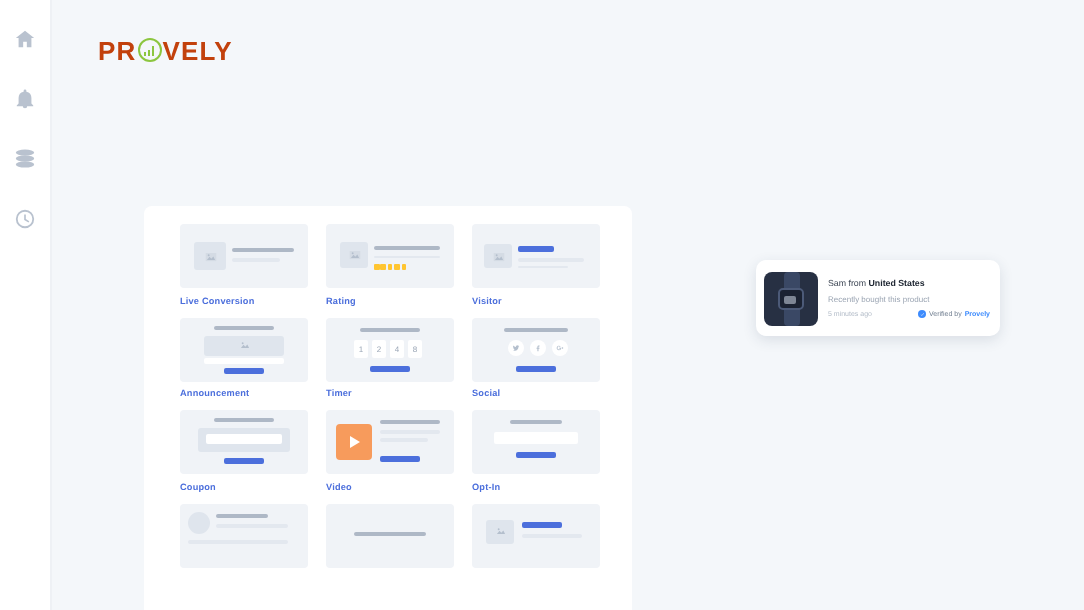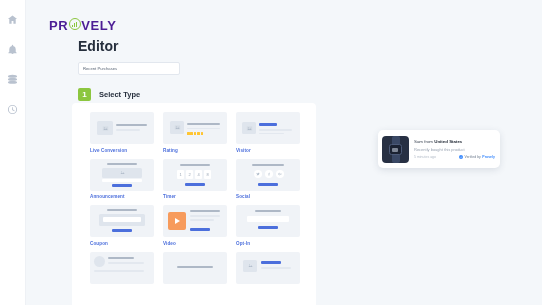--- a/index.html
+++ b/index.html
@@ -40,22 +40,22 @@
   }
   .logo-wrap {
     padding: 8px 0 0 23px;
     display: flex; align-items: center;
     height: 30px;
   }
   .logo {
     font-size: 13px;
     font-weight: bold;
     letter-spacing: 0.6px;
-    color: #4c1d95;
-    display: flex;  margin-top: 12px;
+    color: #c2410c;
+    display: flex; align-items: center; margin-top: 12px;
   }
   .logo-o {
     display: inline-flex;
     align-items: flex-end;
     justify-content: center;
     width: 12px; height: 12px;
     border: 1.6px solid #8cc63f;
     border-radius: 50%;
     margin: 0 0.5px;
     padding-bottom: 2px;
@@ -313,30 +313,20 @@
         <span>PR</span>
         <span class="logo-o">
           <i></i>
             <i></i>
             <i></i>
         </span>
         <span>VELY</span>
       </div>
     </div>
 
-    <div class="content">
-      <div class="page-title">Editor</div>
-
-      <input class="name-input" type="text" value="Recent Purchases" style="">
-
-      <div class="step-row">
-        <div class="step-badge">1</div>
-        <div class="step-label">Select Type</div>
-      </div>
-    </div>
 
     <div class="panel">
       <div class="grid">
 
         <div class="card">
           <div class="thumb">
             <div class="ph-img" style="left:7px;top:9px;width:16px;height:14px;">
               <svg viewBox="0 0 24 24">
                   <path d="M3 5h18v14H3z" opacity=".25"></path>
                   <path d="M5 17l4.5-5.5 3 3.5L16 11l3 6z"></path>

